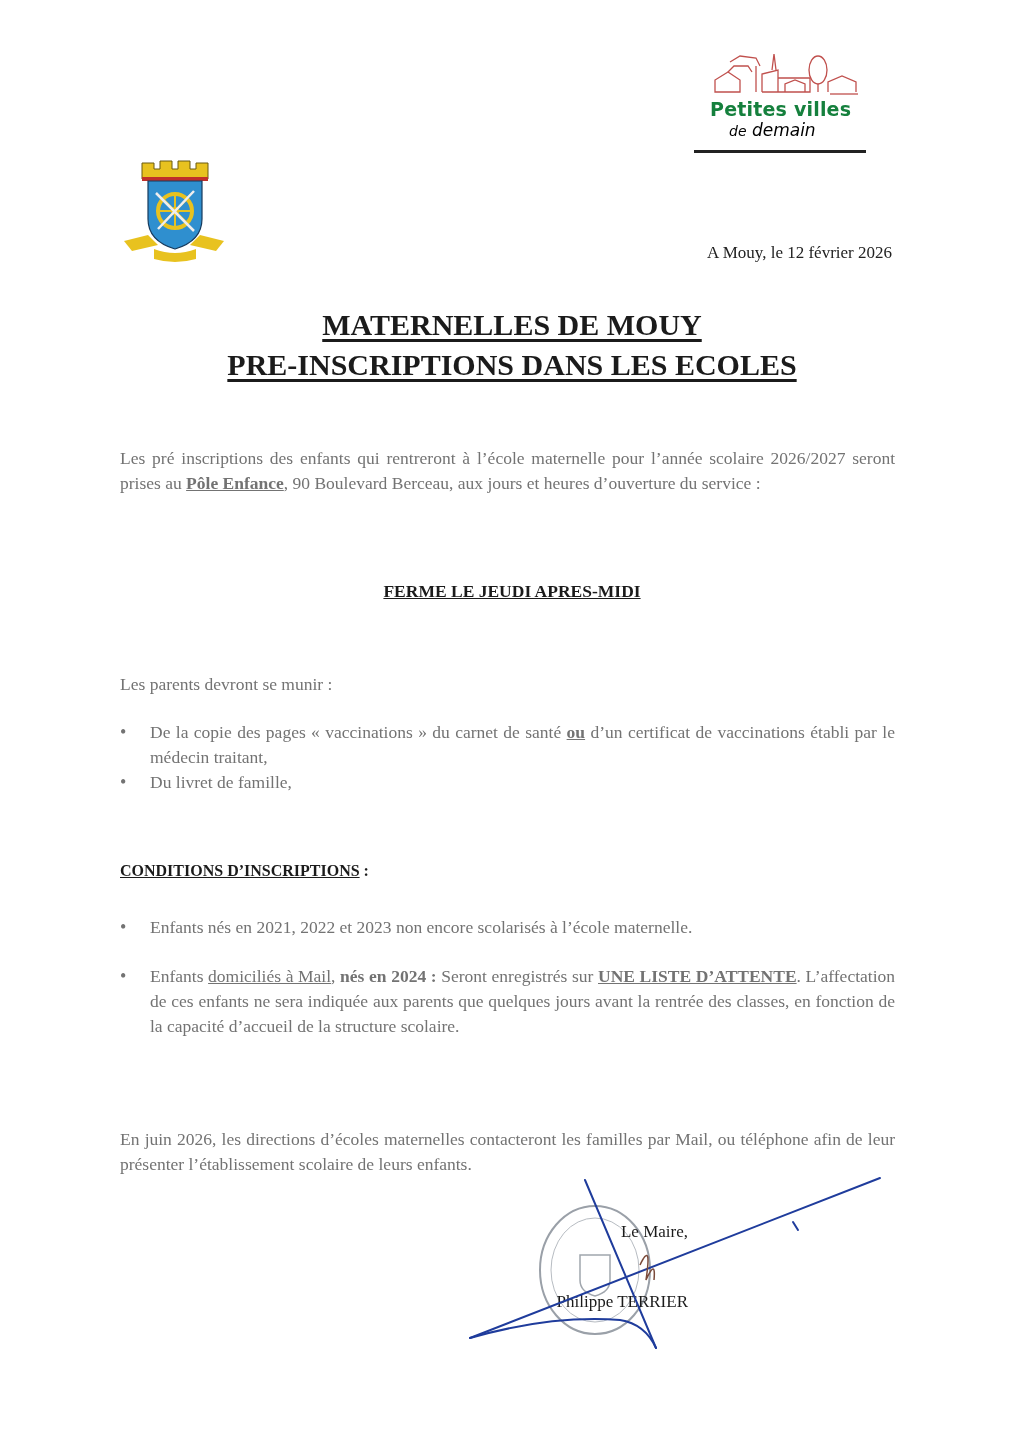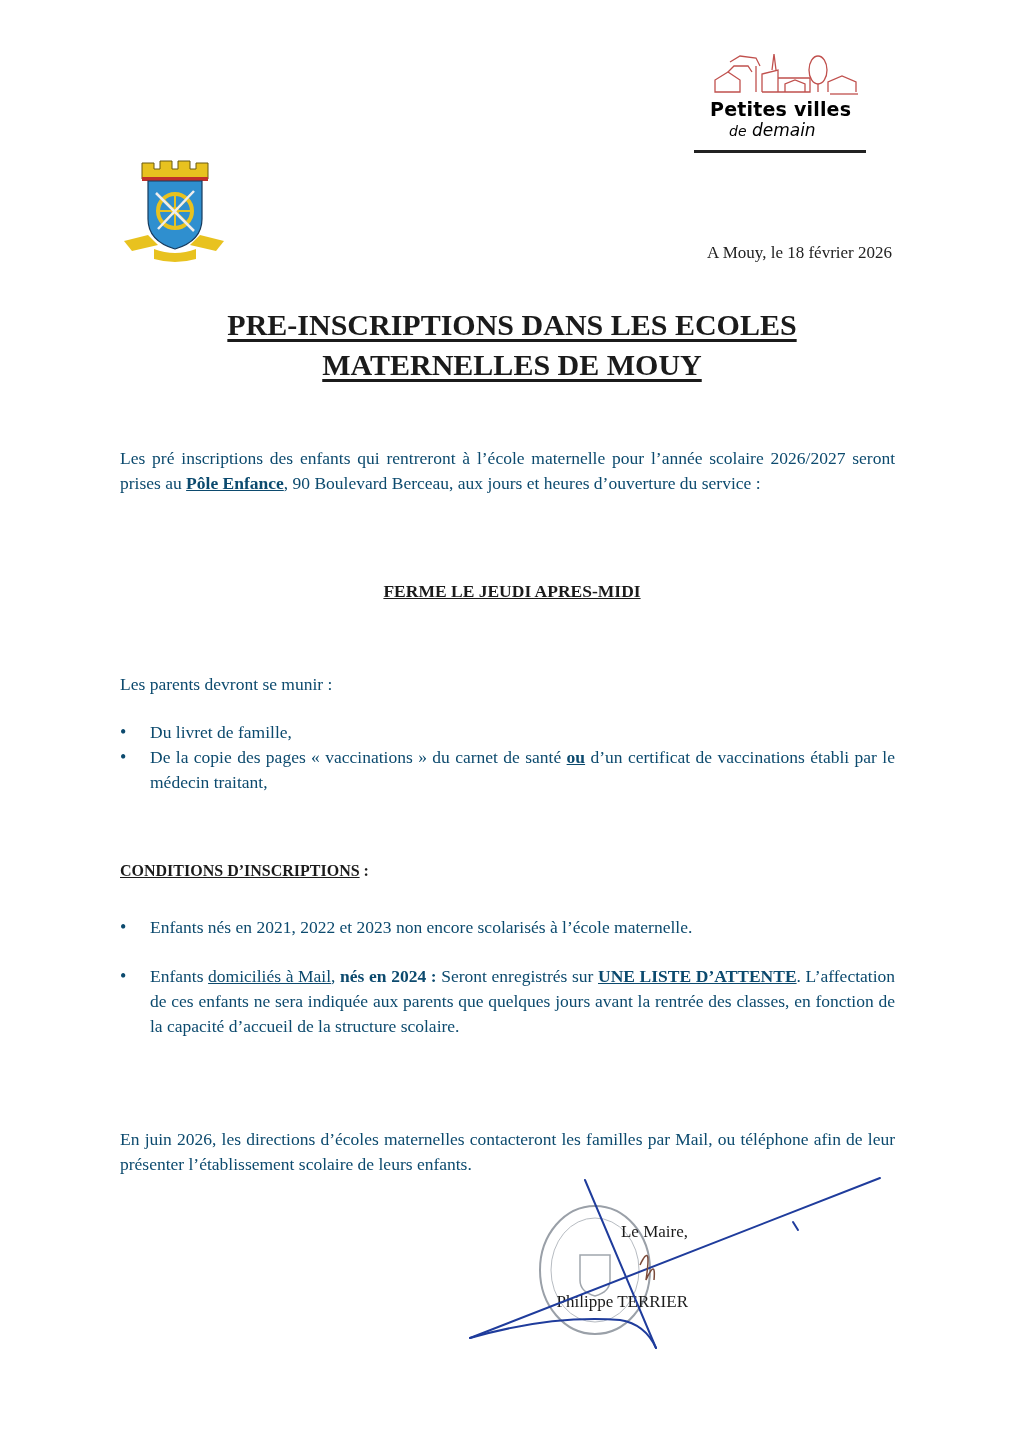--- a/index.html
+++ b/index.html
@@ -1,31 +1,31 @@
 <!DOCTYPE html>
 <html><head>
 <meta charset="utf-8">
 <style>
   html, body { margin: 0; padding: 0; background: #ffffff; }
   body { width: 1024px; height: 1448px; position: relative; overflow: hidden;
          font-family: "Liberation Serif", "DejaVu Serif", serif; color: #1b1b1b; }
   .abs { position: absolute; }
   .logo-pvd { left: 700px; top: 52px; width: 170px; height: 110px; }
   .pvd-title { position: absolute; left: 10px; top: 46px; font-family: "DejaVu Sans", sans-serif; font-weight: bold;
-               font-size: 19px; color: #000000; letter-spacing: 0.2px; white-space: nowrap; }
+               font-size: 19px; color: #15803d; letter-spacing: 0.2px; white-space: nowrap; }
   .pvd-sub { position: absolute; left: 29px; top: 68px; font-family: "DejaVu Sans", sans-serif; font-size: 17px;
              color: #000000; font-style: italic; white-space: nowrap; }
   .pvd-sub .de { font-size: 14px; }
   .pvd-rule { position: absolute; left: -6px; top: 98px; width: 172px; height: 3px; background: #222; }
   .crest { left: 118px; top: 155px; width: 112px; height: 112px; }
   .date { right: 132px; top: 243px; font-size: 17px; color: #222; }
   .title { left: 0; width: 1024px; top: 305px; text-align: center; font-weight: bold; font-size: 30px;
            line-height: 40px; color: #1b1b1b; }
   .title span { text-decoration: underline; text-decoration-thickness: 3px; text-underline-offset: 4px; }
-  .para { left: 120px; width: 775px; font-size: 17.5px; line-height: 25px; text-align: justify; color: #0c4a6e; }
+  .para { left: 120px; width: 775px; font-size: 17.5px; line-height: 25px; text-align: justify; color: #737373; }
   .para b.u, .u { text-decoration: underline; }
   .dates { left: 0; width: 1024px; top: 580px; text-align: center; font-weight: bold; font-size: 17.5px; line-height: 22px; }
   .dates span { text-decoration: underline; }
   ul.bullets { list-style: none; margin: 0; padding: 0; }
   ul.bullets li { position: relative; padding-left: 30px; }
   ul.bullets li::before { content: "•"; position: absolute; left: 0; top: 0; font-size: 18px; }
   .cond-title { left: 120px; top: 862px; font-weight: bold; font-size: 16px; }
   .cond-title span { text-decoration: underline; }
   .sig-block { left: 508px; top: 1220px; width: 180px; text-align: right; font-size: 17px; line-height: 24px; }
   .stamp { left: 530px; top: 1200px; width: 130px; height: 140px; }
@@ -72,41 +72,41 @@
     <path d="M57 39 V73 M40 56 H74 M45 44 L69 68 M69 44 L45 68" stroke="#e8c21f" stroke-width="2"></path>
 
     <path d="M38 38 L76 76 M76 36 L40 74" stroke="#eeeeee" stroke-width="2.5"></path>
 
     <path d="M6 86 L30 80 L40 90 L14 96 Z" fill="#e8c21f"></path>
     <path d="M106 86 L82 80 L72 90 L98 96 Z" fill="#e8c21f"></path>
     <path d="M36 94 Q57 102 78 94 L78 104 Q57 110 36 104 Z" fill="#e8c21f"></path>
   </svg>
 </div>
 
-<div class="abs date">A Mouy, le 18 février 2026</div>
+<div class="abs date">A Mouy, le 12 février 2026</div>
 
 <div class="abs title">
+  <div><span>MATERNELLES DE MOUY</span></div>
   <div><span>PRE-INSCRIPTIONS DANS LES ECOLES</span></div>
-  <div><span>MATERNELLES DE MOUY</span></div>
 </div>
 
 <div class="abs para" style="top:446px;">
   <span>Les pré inscriptions des enfants qui rentreront à l’école maternelle pour l’année scolaire 2026/2027 seront prises au </span><b class="u">Pôle Enfance</b><span>, 90 Boulevard Berceau, aux jours et heures d’ouverture du service :</span>
 </div>
 
 <div class="abs dates">
   <div><span>FERME LE JEUDI APRES-MIDI</span></div>
 </div>
 
 <div class="abs para" style="top:672px;">Les parents devront se munir :</div>
 
 <div class="abs para" style="top:720px;">
   <ul class="bullets">
+    <li><span>De la copie des pages « vaccinations » du carnet de santé </span><b class="u">ou</b><span> d’un certificat de vaccinations établi par le médecin traitant,</span></li>
     <li><span>Du livret de famille,</span></li>
-    <li><span>De la copie des pages « vaccinations » du carnet de santé </span><b class="u">ou</b><span> d’un certificat de vaccinations établi par le médecin traitant,</span></li>
   </ul>
 </div>
 
 <div class="abs cond-title">
   <span>CONDITIONS D’INSCRIPTIONS</span><b> :</b>
 </div>
 
 <div class="abs para" style="top:915px;">
   <ul class="bullets">
     <li style="margin-bottom:24px;"><span>Enfants nés en 2021, 2022 et 2023 non encore scolarisés à l’école maternelle.</span></li>

